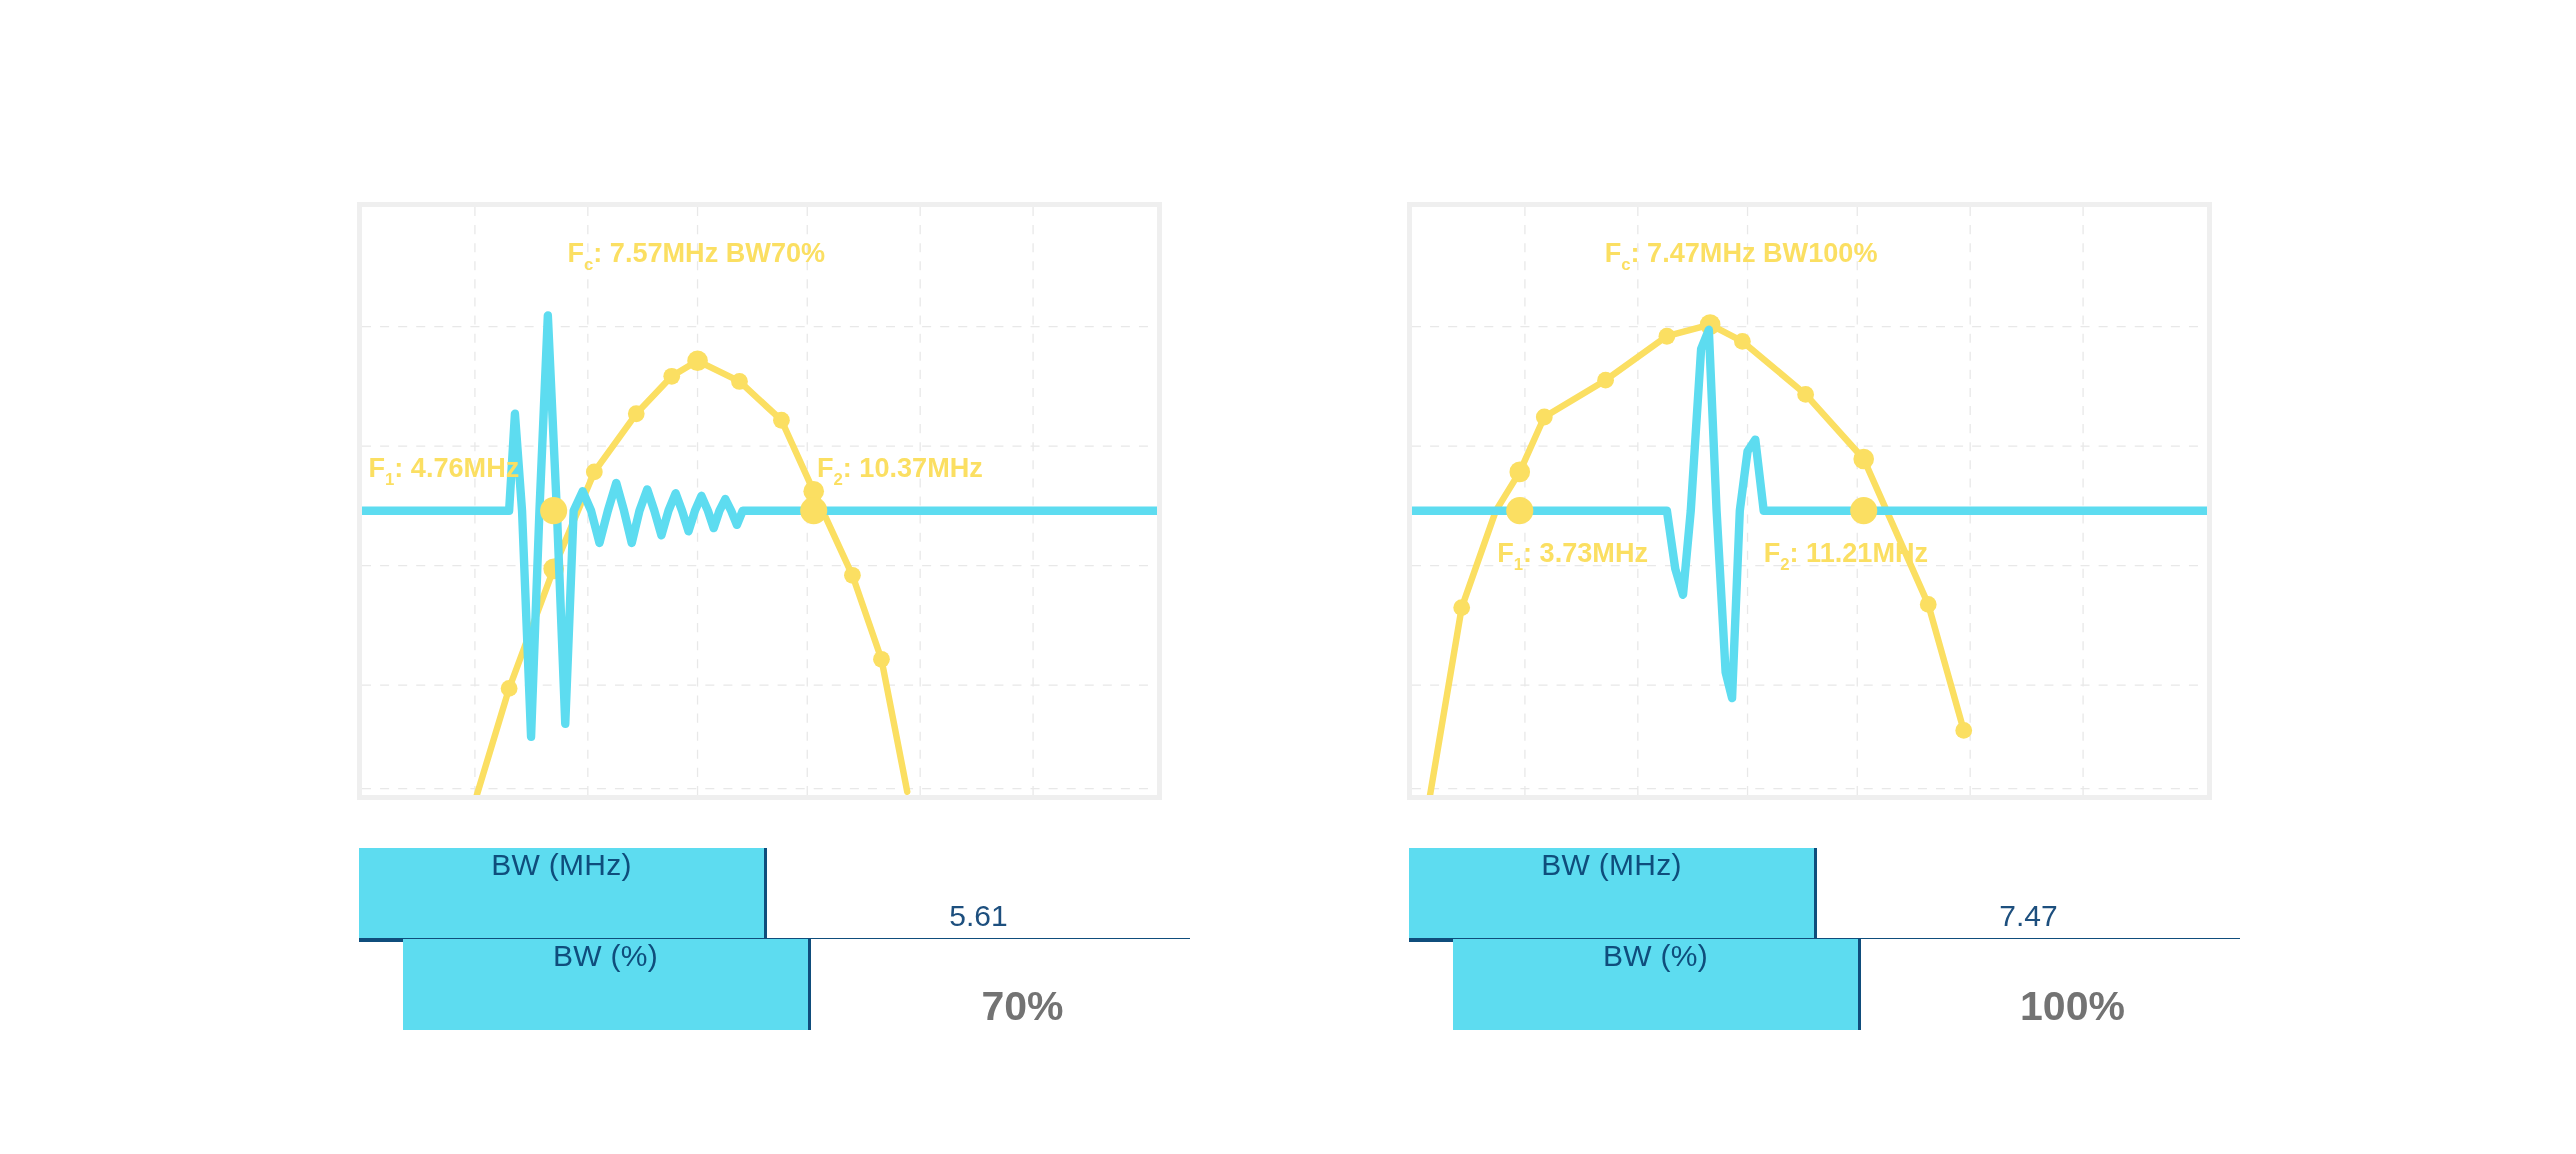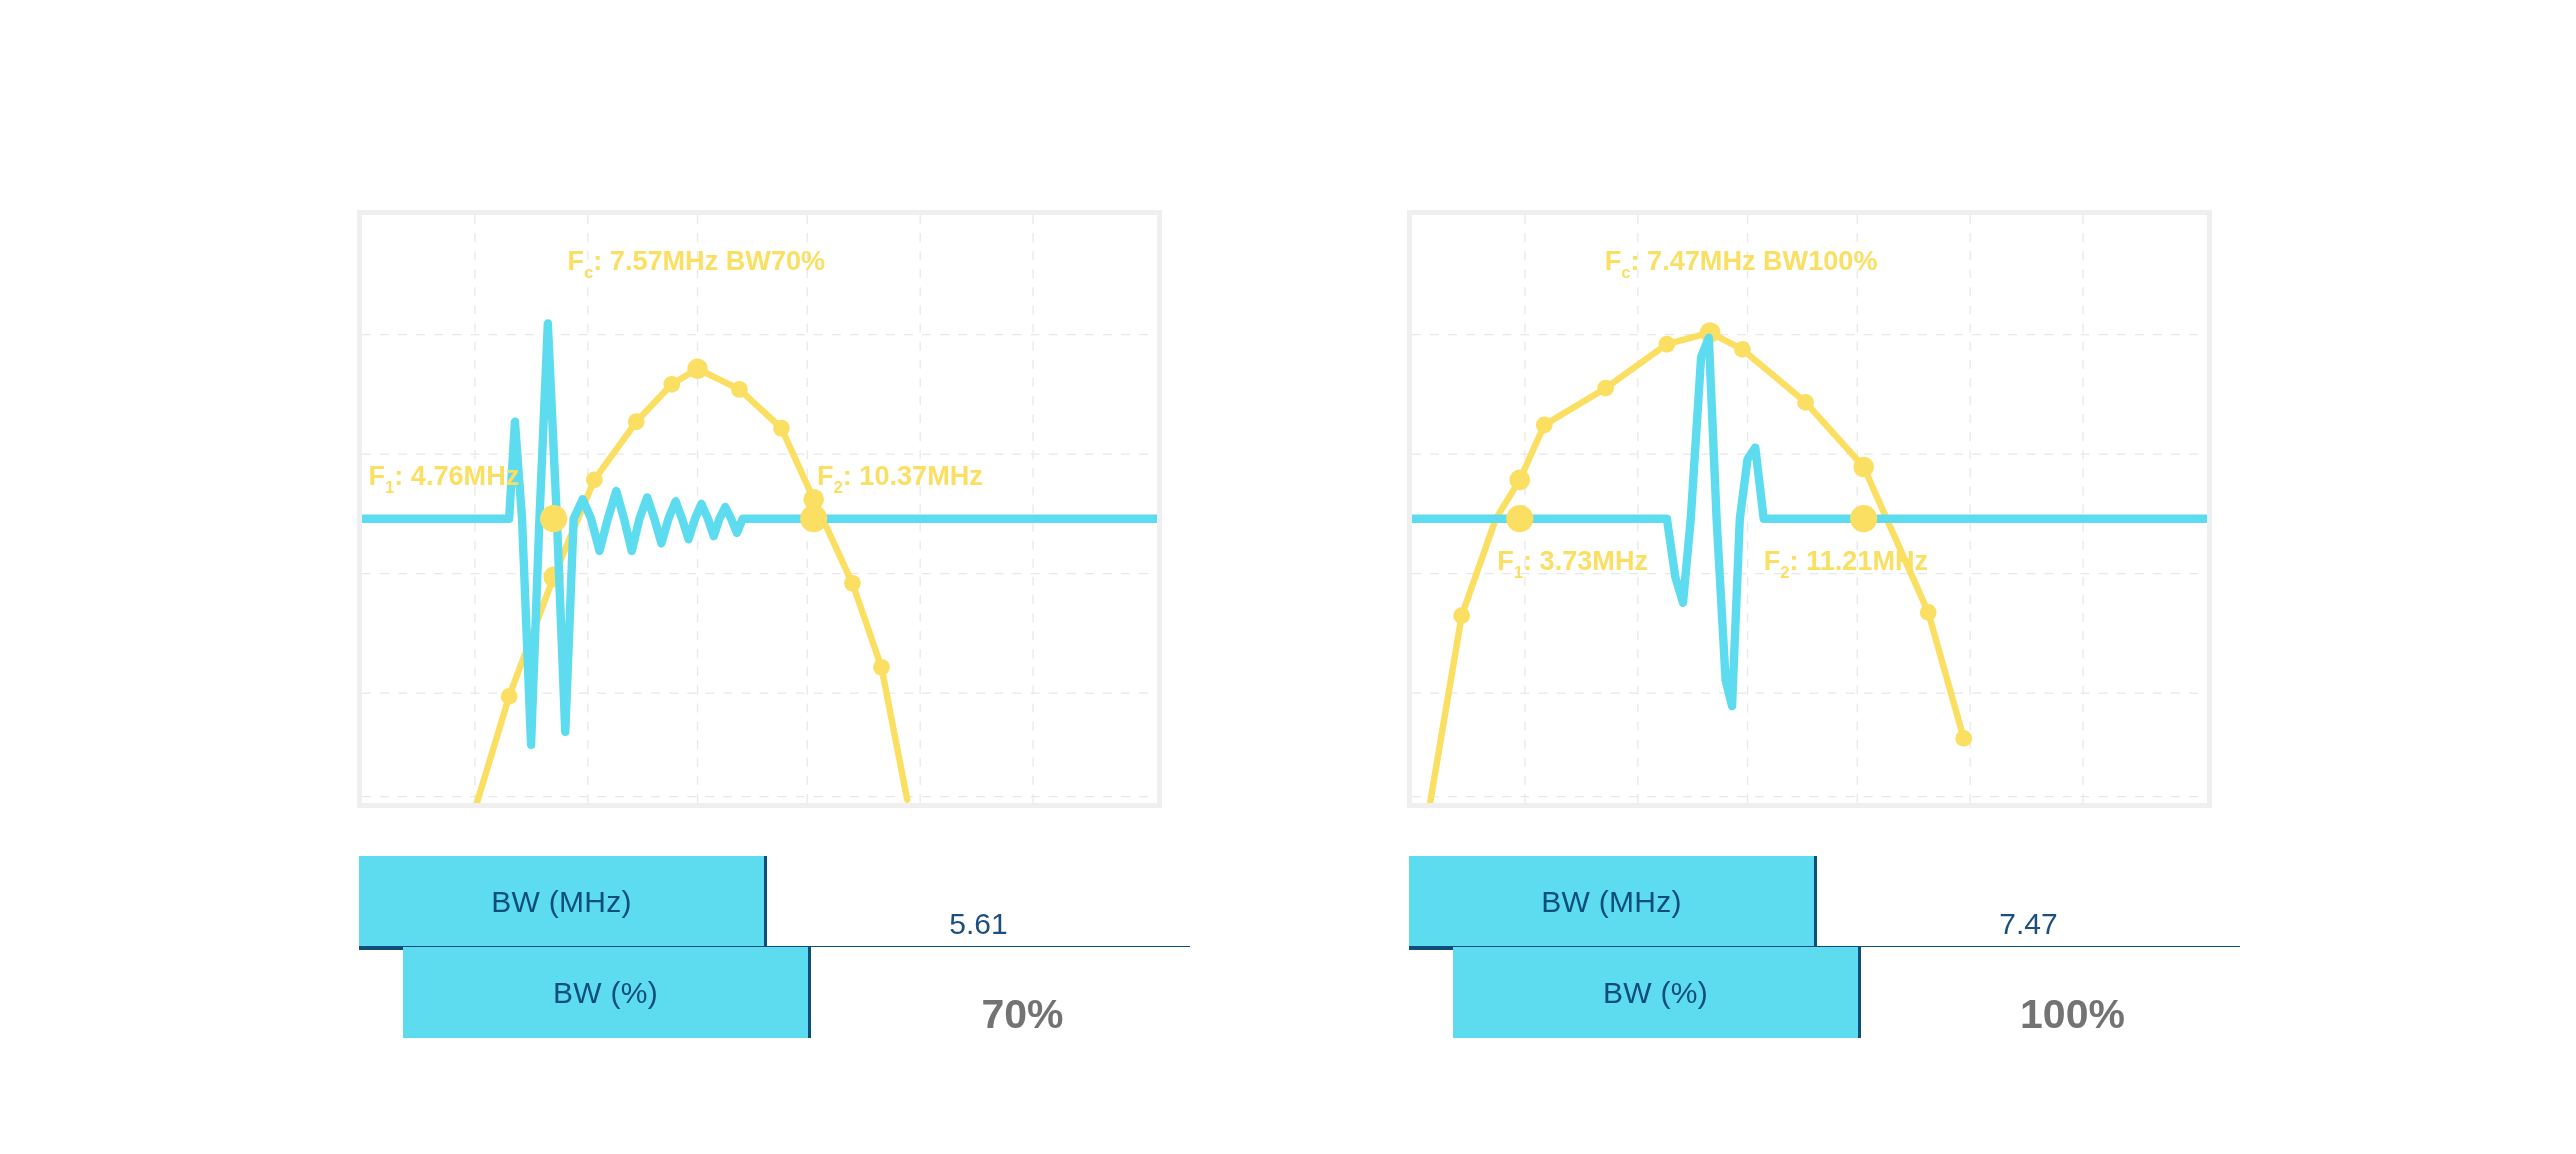--- a/index.html
+++ b/index.html
@@ -10,21 +10,21 @@
   }
   body {
     width: 2576px;
     height: 1154px;
     font-family: "Liberation Sans", sans-serif;
     overflow: hidden;
     position: relative;
   }
   .stage {
     position: absolute;
-    left: 0; top: 8px;
+    left: 0; top: 0;
     width: 2576px;
     height: 994px;
   }
 
   
   .panel {
     position: absolute;
     top: 0;
     height: 1154px;
   }
@@ -63,21 +63,20 @@
     height: 91px;
     display: flex;
   }
   .bw-row.r1 { top: 0px; }
   .bw-row.r2 { top: 91px; padding-left: 44px; }
 
   .bw-label-cell {
     width: 408px;
     background: #5ddcf0;
     display: flex;
-    align-items: center;
     justify-content: center;
     box-sizing: border-box;
     border-right: 3.2px solid #0f4d7c;
   }
   .bw-value-cell {
     flex: 1;
     background: #ffffff;
     display: flex;
     align-items: center;
     justify-content: center;

